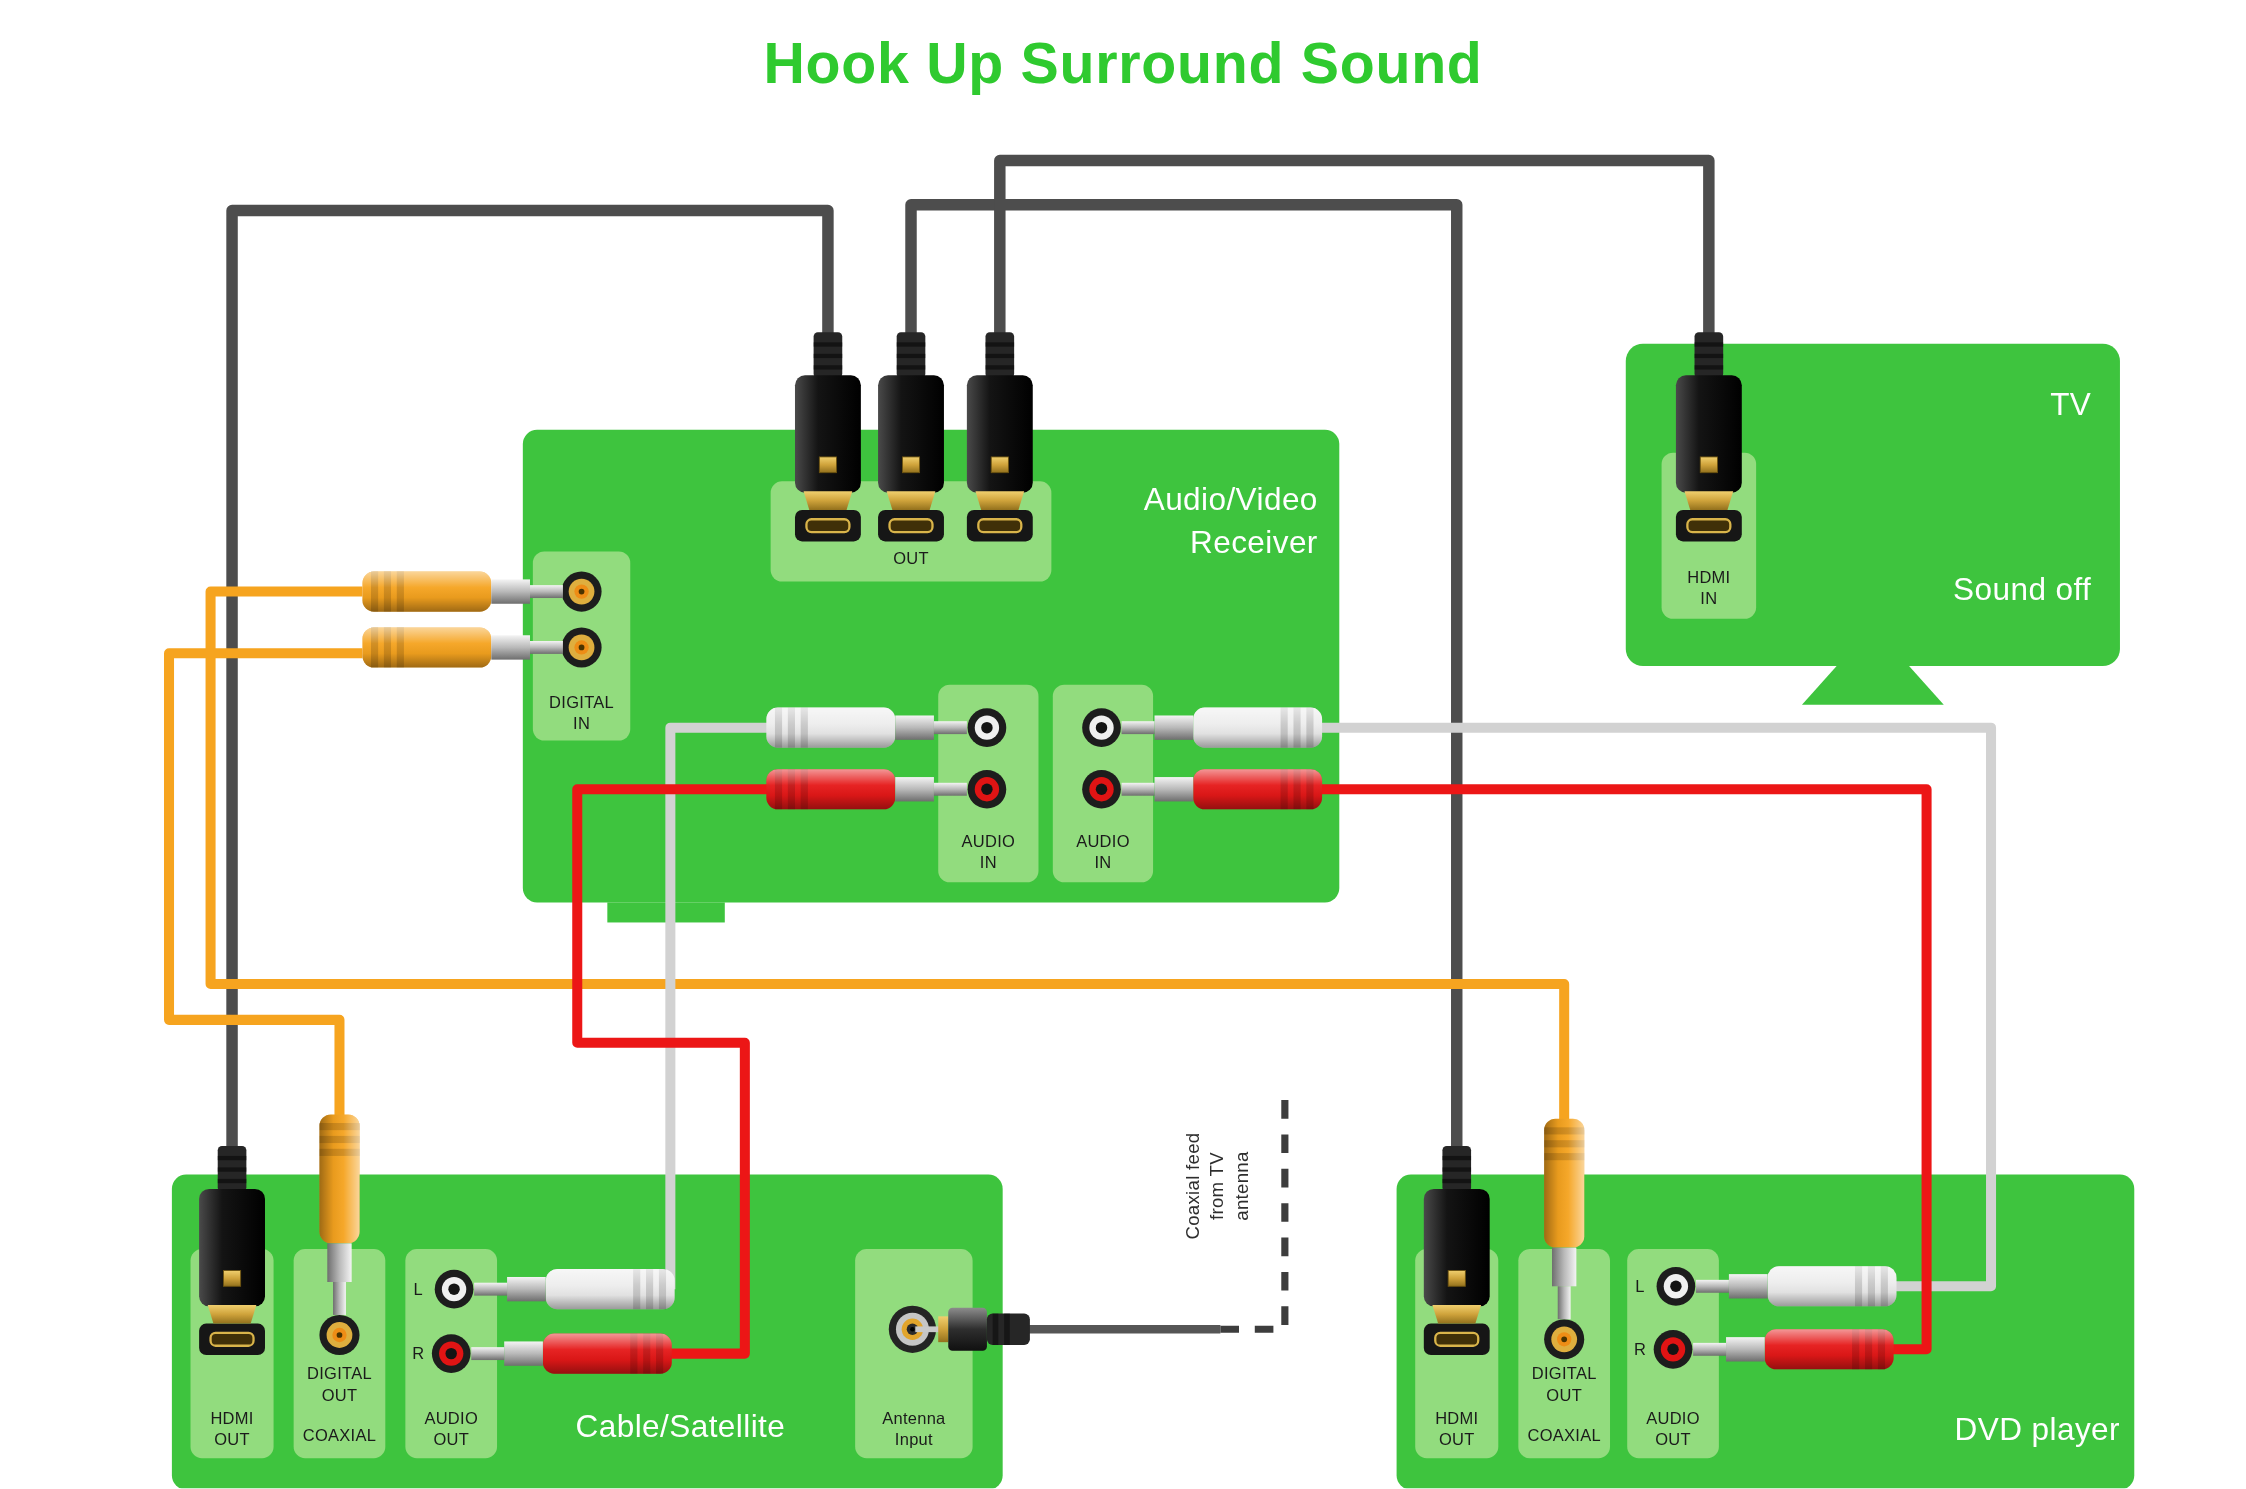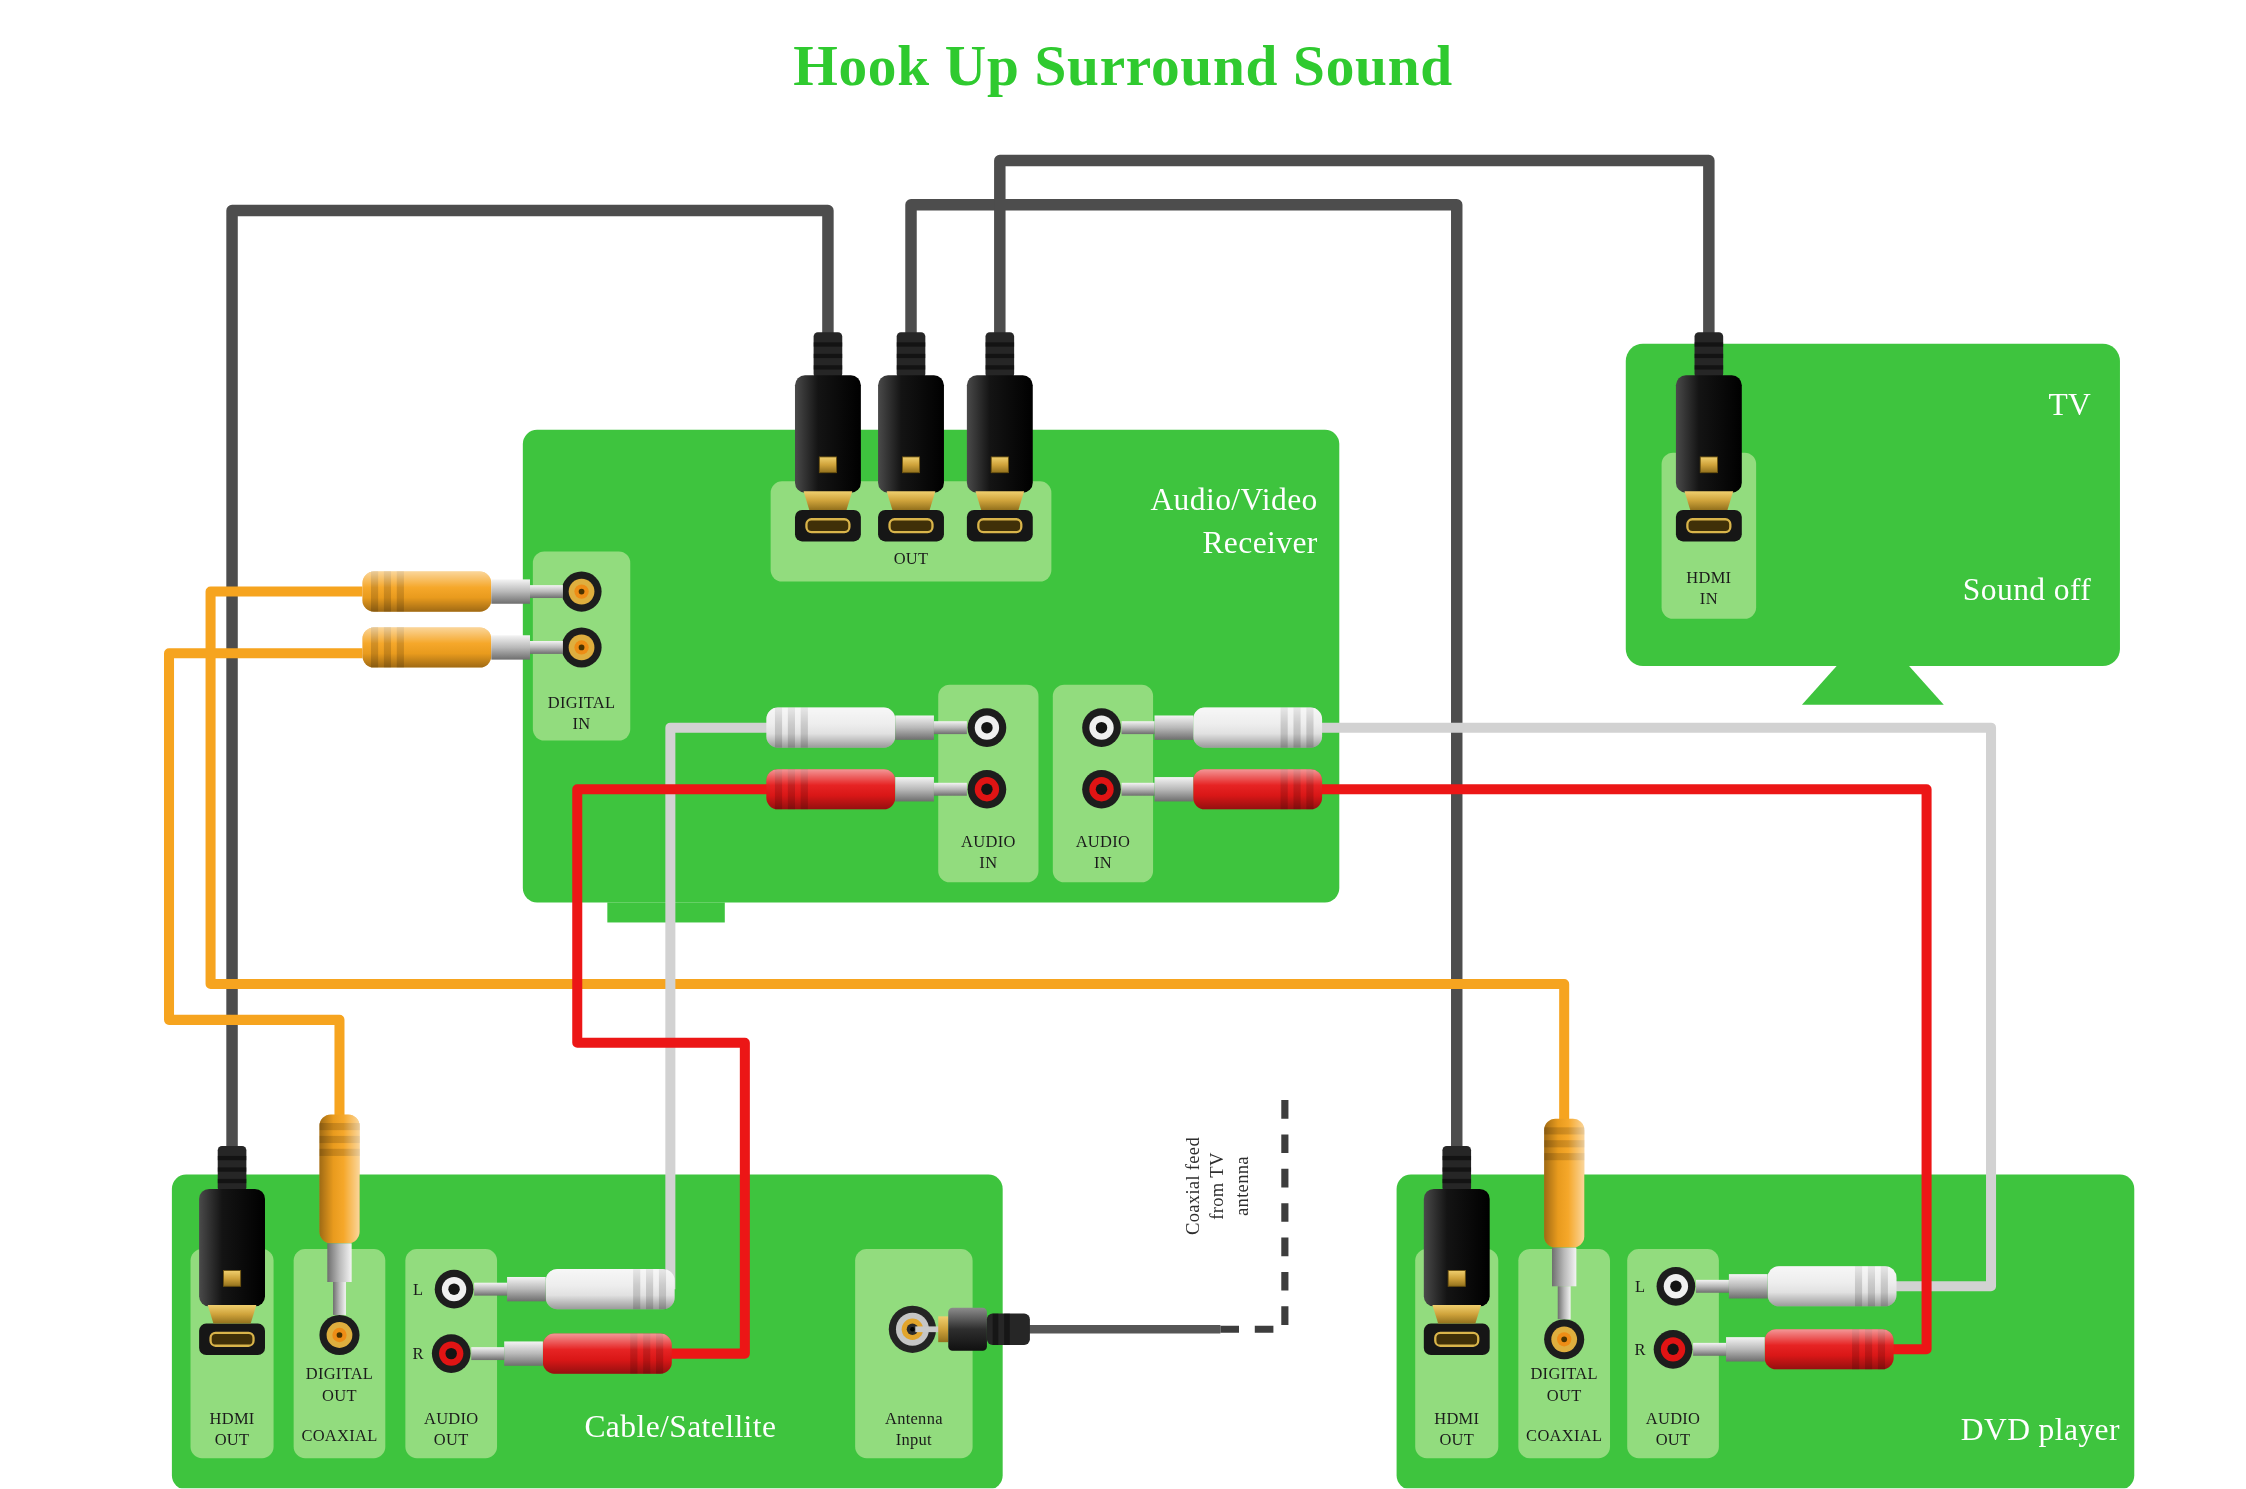--- a/index.html
+++ b/index.html
@@ -1,18 +1,18 @@
 <!DOCTYPE html>
 <html><head>
 <meta charset="utf-8">
 <style>
   *{box-sizing:border-box}
   html,body{margin:0;padding:0;background:#ffffff}
   #stage{position:relative;width:2246px;height:1489px;background:#fff;overflow:hidden;
-         font-family:Liberation Serif, serif}
+         font-family:Liberation Sans, sans-serif}
   #canvas{position:absolute;left:0;top:0;width:1568px;height:1039px;
           transform:scale(1.4324);transform-origin:0 0}
   #diagram{position:absolute;left:0;top:0}
   .lbl{position:absolute;white-space:pre-line;color:#1b1b1b;font-size:11.5px;
        line-height:1.3;text-align:center;letter-spacing:.2px}
   .device-name{color:#ffffff;font-size:22px;line-height:1.35;letter-spacing:.3px}
   #title{position:absolute;left:0;top:22px;width:1568px;text-align:center;
          font-size:40px;font-weight:bold;color:#2fca2f;letter-spacing:.5px}
   .annotation{font-size:13px;color:#2e2e2e;line-height:1.3}
 </style>

